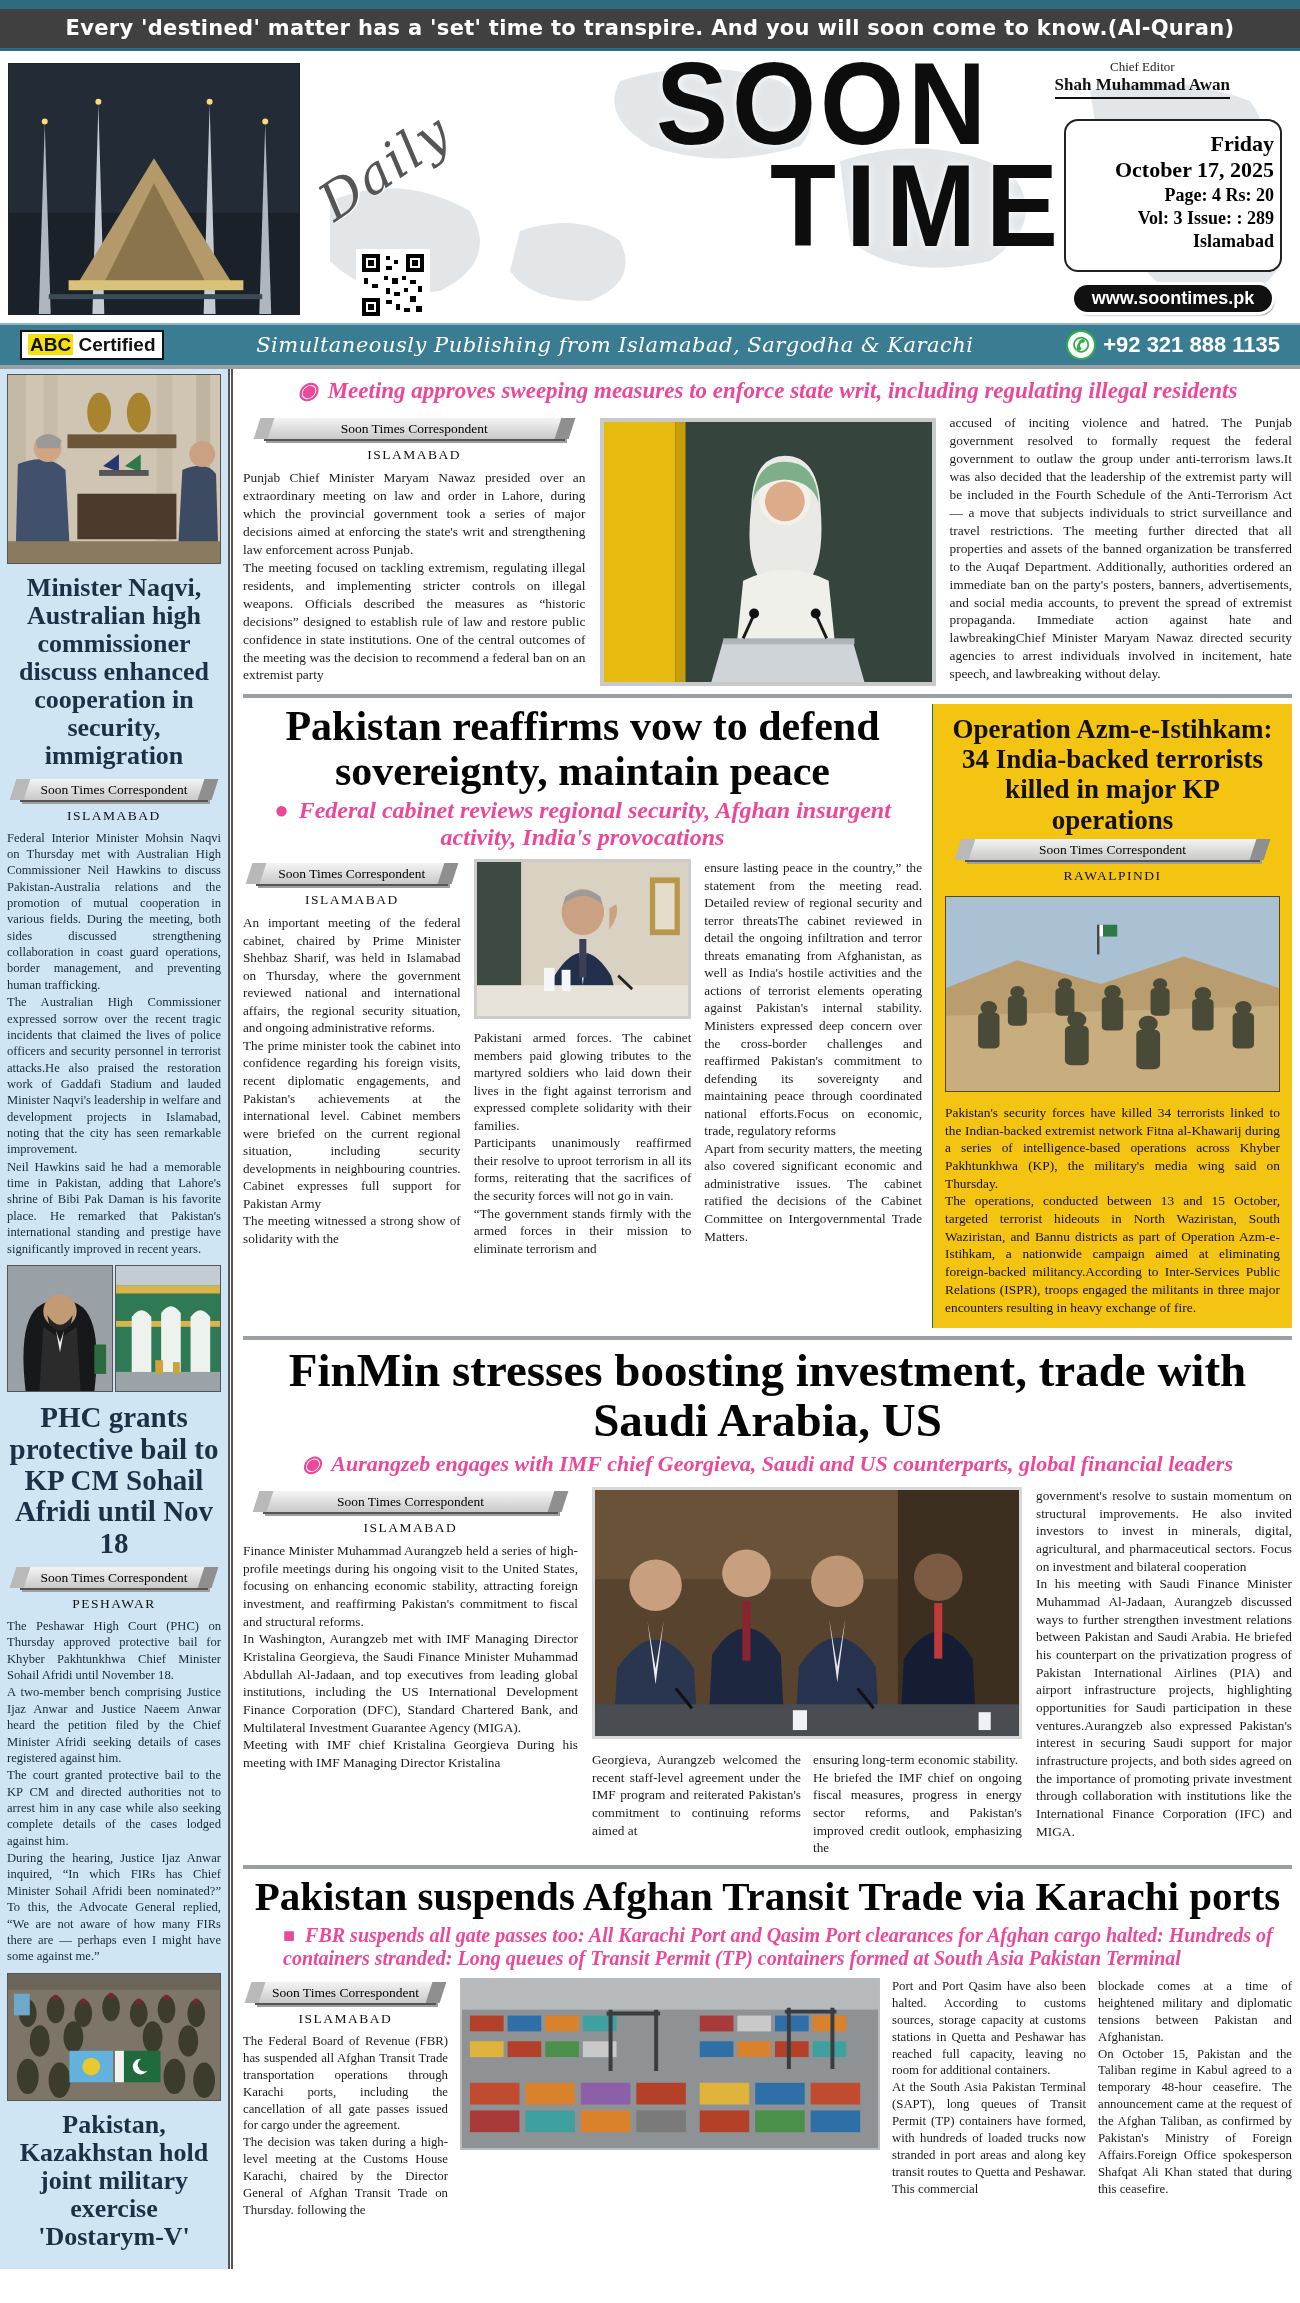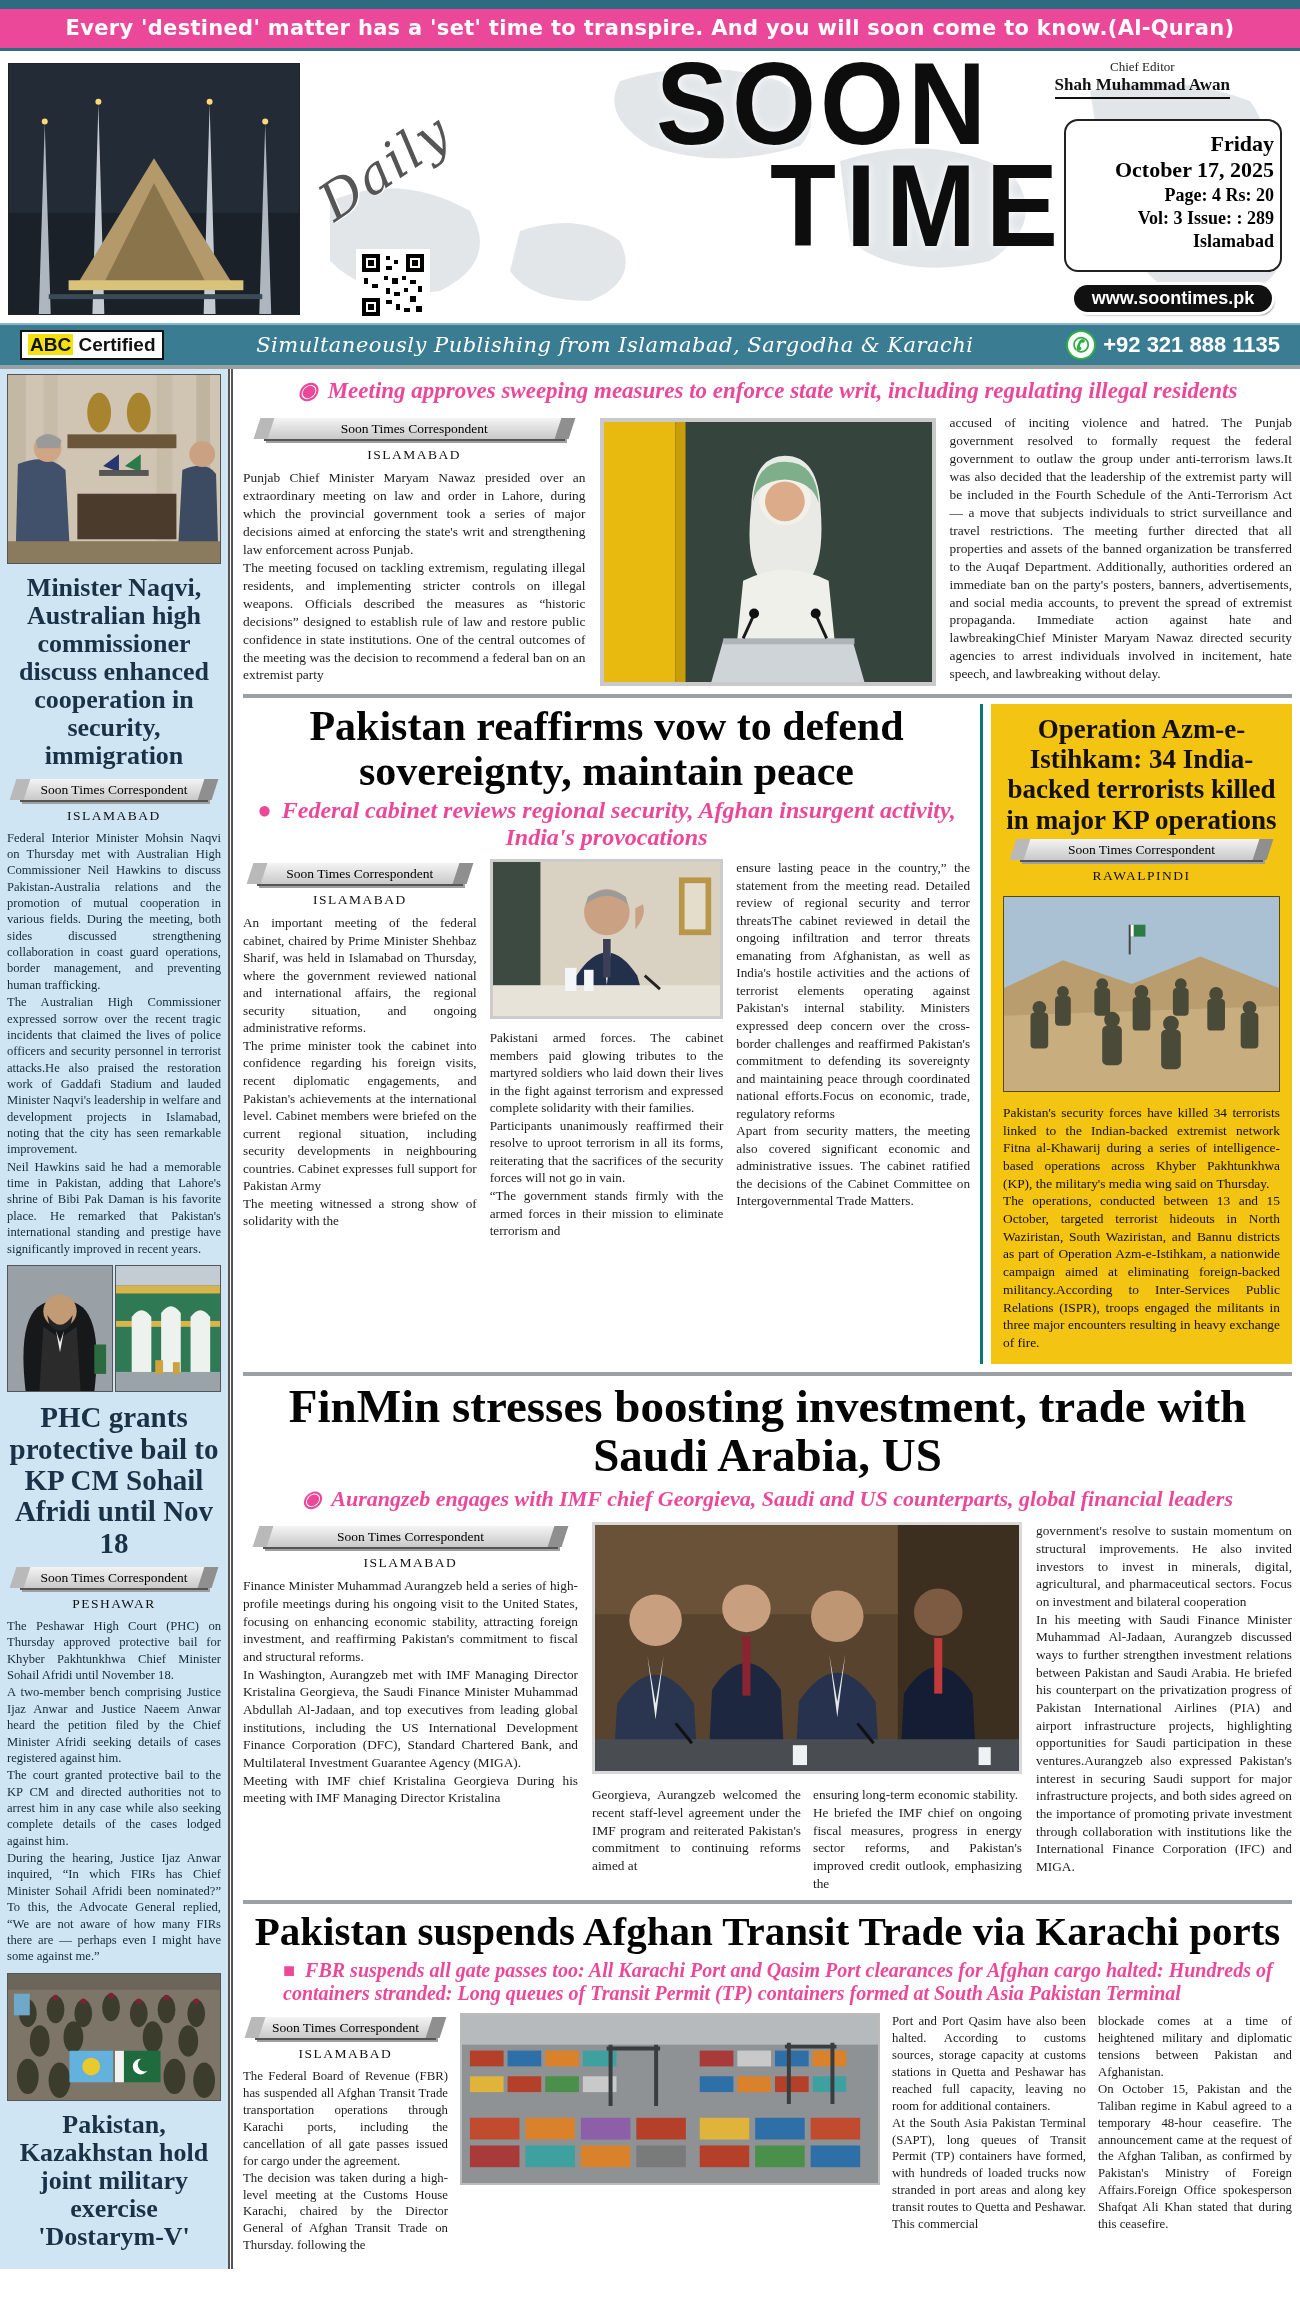--- a/index.html
+++ b/index.html
@@ -1,20 +1,20 @@
 <!DOCTYPE html>
 <html><head>
 <meta charset="utf-8">
 <style>
   * { margin:0; padding:0; box-sizing:border-box; }
   body { background:#fff; font-family:"Liberation Serif", serif; }
   .page { width:1300px; margin:0 auto; background:#fff; overflow:hidden; }
 
   
-  .quote-bar { background:#ec4899; border-top:9px solid #2e6b80; border-bottom:3px solid #2e6b80;
+  .quote-bar { background:#404040; border-top:9px solid #2e6b80; border-bottom:3px solid #2e6b80;
     color:#fff; text-align:center; padding:7px 0 8px; font-family:"DejaVu Sans", sans-serif;
     font-weight:bold; font-size:21px; letter-spacing:.3px; }
 
   
   .masthead { position:relative; height:272px; background:#fff; overflow:hidden; }
   .map-bg { position:absolute; inset:0; opacity:.55; }
   .mosque { position:absolute; left:8px; top:12px; width:292px; height:252px; border:1px solid #222; }
   .daily-script { position:absolute; left:312px; top:86px; font-family:"DejaVu Serif", serif;
     font-style:italic; font-size:52px; color:#555; transform:rotate(-34deg); letter-spacing:2px;
     text-shadow:1px 1px 0 #fff; }
@@ -91,21 +91,21 @@
 
   
   .cab-row { display:flex; margin-top:2px; }
   .cab { flex:1; padding-right:10px; }
   .cab-h { font-size:42px; line-height:1.06; }
   .cab-sub { font-size:24px; margin:4px 10px 8px; }
   .cab-cols { display:flex; gap:13px; }
   .cab-col { flex:1; }
   .cab-col p { font-size:13.2px; line-height:1.33; }
   .cab-photo { width:100%; height:160px; border:3px solid #cccccc; margin-bottom:6px; }
-  .azm { width:312px; flex:0 0 auto; border-left:3px solid #0f766e; padding-left:8px; }
+  .azm { width:360px; flex:0 0 auto; border-left:1px solid #0f766e; }
   .azm-box { background:#f3c411; padding:10px 12px 12px; height:100%; }
   .azm-h { font-size:27px; line-height:1.12; text-align:center; font-weight:bold; color:#151106; }
   .azm-photo { width:100%; height:196px; border:1px solid #5a4a00; margin:6px 0 8px; }
   .azm-box p { font-size:13.4px; line-height:1.32; text-align:justify; color:#141005; }
 
   
   .fin-h { font-size:47px; line-height:1.05; margin-top:2px; }
   .fin-sub { font-size:22px; }
   .fin-cols { display:flex; gap:14px; }
   .fin-c1 { flex:0 0 335px; }

